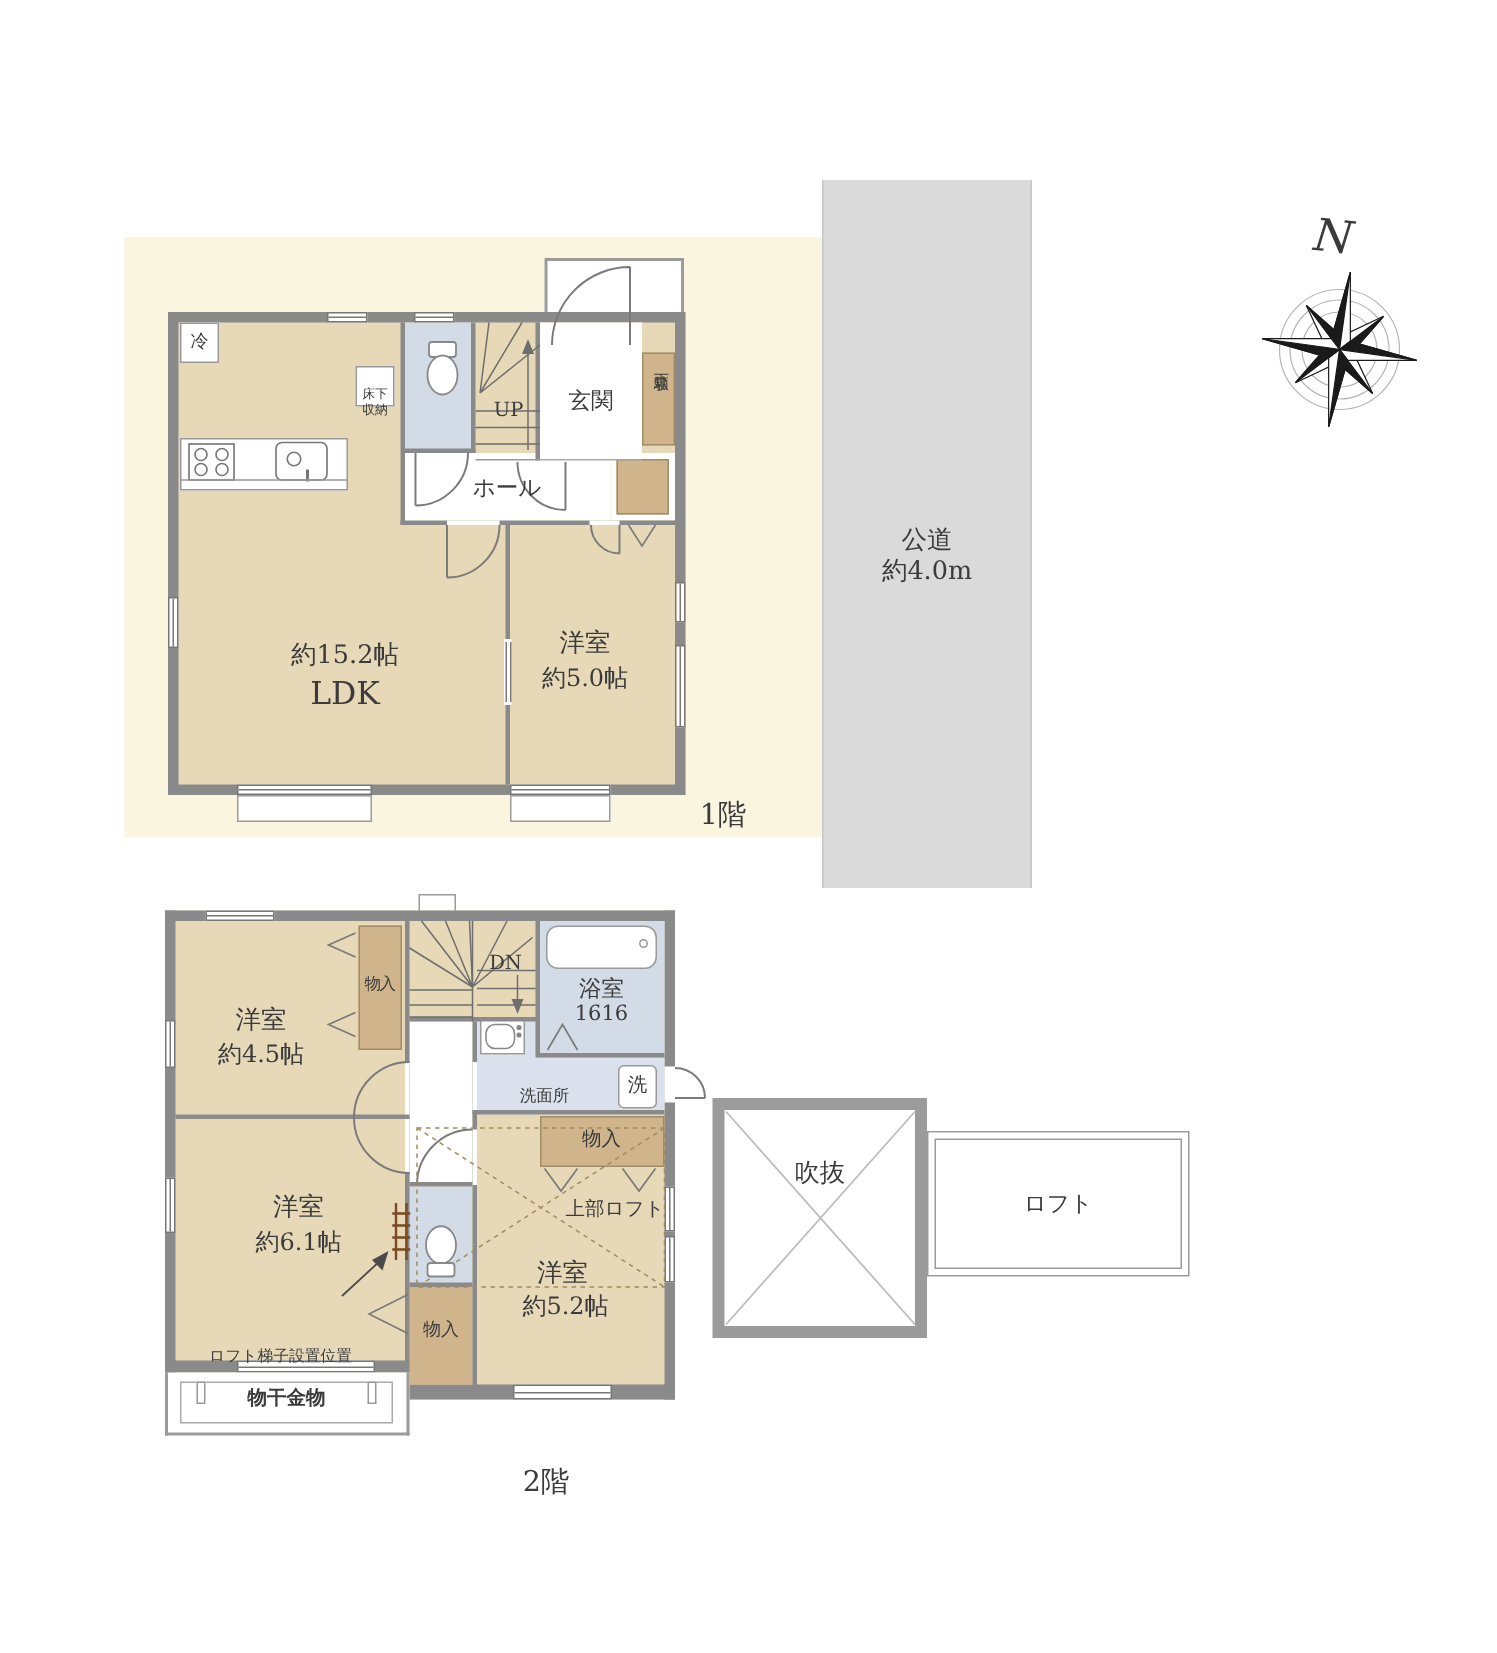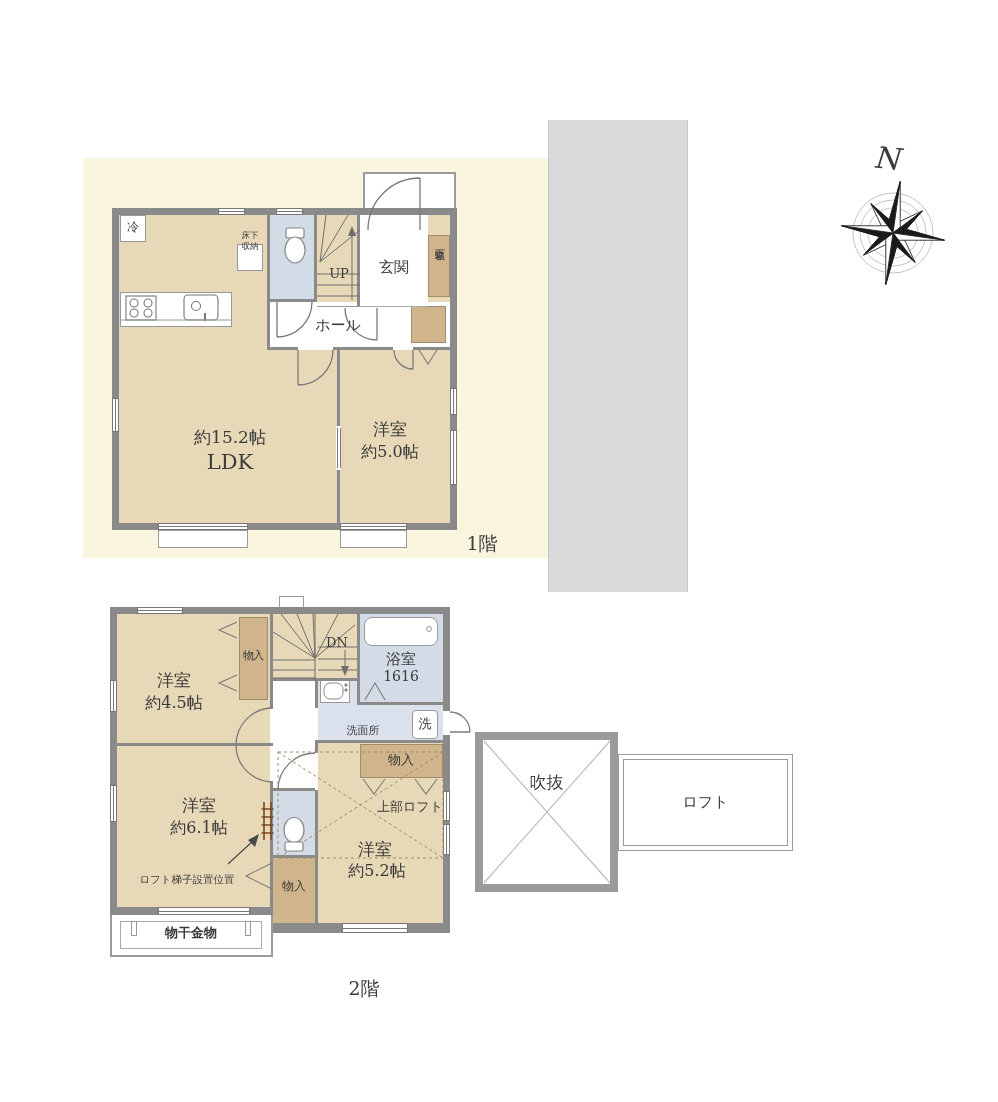--- a/index.html
+++ b/index.html
@@ -25,20 +25,24 @@
   svg{display:block;}
   #overlay{position:absolute;left:0;top:0;pointer-events:none;}
 </style>
 </head>
 <body>
 
 <div id="canvas">
 
   <div class="abs" style="left:83px;top:158px;width:465px;height:400px;background:var(--cream-bg,#f9f5df);"></div>
   <div class="abs" style="left:548px;top:120px;width:140px;height:472px;background:var(--road-gray,#d9dad9);border-left:1px solid #c6c6c6;border-right:1px solid #c6c6c6;"></div>
+  <div class="lbl" style="left:548px;top:350px;width:140px;font-size:17px;">
+    <div>公道</div>
+    <div>約4.0m</div>
+  </div>
 
   <div class="abs stepbox" style="left:363px;top:172px;width:93px;height:60px;border-color:#9b9b9b;border-width:2px;"></div>
   <div class="abs room" style="left:112px;top:208px;width:345px;height:322px;border:7px solid var(--wall,#8a8a8a);"></div>
 
   <div class="abs wet" style="left:270px;top:215px;width:47px;height:87px;"></div>
   <div class="abs white" style="left:360px;top:215px;width:68px;height:92px;"></div>
   <div class="abs closet" style="left:428px;top:235px;width:22px;height:62px;border:1px solid #a08c66;"></div>
   <div class="abs white" style="left:270px;top:302px;width:137px;height:48px;"></div>
   <div class="abs white" style="left:407px;top:302px;width:43px;height:45px;"></div>
   <div class="abs closet" style="left:411px;top:306px;width:35px;height:37px;border:1px solid #a08c66;"></div>
@@ -235,21 +239,21 @@
         <polygon points="57,147 50.6,101.4 57,95 63.4,101.4" fill="#fff"></polygon>
           <polygon points="57,147 63.4,101.4 57,95" fill="#1a1a1a"></polygon>
         <polygon points="5,95 50.6,88.6 57,95 50.6,101.4" fill="#fff"></polygon>
           <polygon points="5,95 50.6,101.4 57,95" fill="#1a1a1a"></polygon>
       </g>
     </svg>
     <div class="lbl" style="left:28px;top:2px;width:50px;font-size:30px;font-style:italic;transform:rotate(6deg);">N</div>
   </div>
 
   <div class="lbl" style="left:120px;top:220px;width:26px;font-size:12px;">冷</div>
-  <div class="lbl" style="left:236px;top:230px;width:28px;font-size:8.5px;line-height:1.3;text-align:center;">
+  <div class="lbl" style="left:236px;top:258px;width:28px;font-size:8.5px;line-height:1.3;text-align:center;">
     <div>床下</div>
     <div>収納</div>
   </div>
   <div class="lbl" style="left:317px;top:266px;width:44px;font-size:13px;">UP</div>
   <div class="lbl" style="left:362px;top:258px;width:64px;font-size:15px;">玄関</div>
   <div class="lbl vtext" style="left:433px;top:241px;font-size:10px;">下駄箱</div>
   <div class="lbl" style="left:303px;top:316px;width:70px;font-size:15px;">ホール</div>
   <div class="lbl" style="left:180px;top:401px;width:100px;font-size:21px;margin-top:48px;">LDK</div>
   <div class="lbl" style="left:180px;top:427px;width:100px;font-size:17px;">約15.2帖</div>
   <div class="lbl" style="left:355px;top:419px;width:70px;font-size:17px;">洋室</div>
@@ -263,20 +267,20 @@
   <div class="lbl" style="left:330px;top:712px;width:66px;font-size:11px;margin-top:12px;">洗面所</div>
   <div class="lbl" style="left:412px;top:716px;width:26px;font-size:13px;">洗</div>
   <div class="lbl" style="left:366px;top:752px;width:70px;font-size:13px;">物入</div>
   <div class="lbl" style="left:372px;top:799px;width:76px;font-size:13px;">上部ロフト</div>
   <div class="lbl" style="left:138px;top:670px;width:72px;font-size:17px;">洋室</div>
   <div class="lbl" style="left:134px;top:693px;width:80px;font-size:16px;">約4.5帖</div>
   <div class="lbl" style="left:162px;top:795px;width:74px;font-size:17px;">洋室</div>
   <div class="lbl" style="left:158px;top:818px;width:82px;font-size:16px;">約6.1帖</div>
   <div class="lbl" style="left:338px;top:839px;width:74px;font-size:17px;">洋室</div>
   <div class="lbl" style="left:336px;top:861px;width:82px;font-size:16px;">約5.2帖</div>
-  <div class="lbl" style="left:128px;top:874px;width:118px;font-size:10.5px;font-family:Liberation Mono, monospace;">ロフト梯子設置位置</div>
+  <div class="lbl" style="left:128px;top:898px;width:118px;font-size:10.5px;">ロフト梯子設置位置</div>
   <div class="lbl" style="left:273px;top:879px;width:42px;font-size:12px;">物入</div>
   <div class="lbl" style="left:134px;top:925px;width:114px;font-size:13px;font-weight:bold;">物干金物</div>
   <div class="lbl" style="left:480px;top:772px;width:133px;font-size:17px;">吹抜</div>
   <div class="lbl" style="left:625px;top:793px;width:161px;font-size:15px;">ロフト</div>
   <div class="lbl" style="left:334px;top:977px;width:60px;font-size:19px;">2階</div>
 
 </div>
 
 </body></html>

